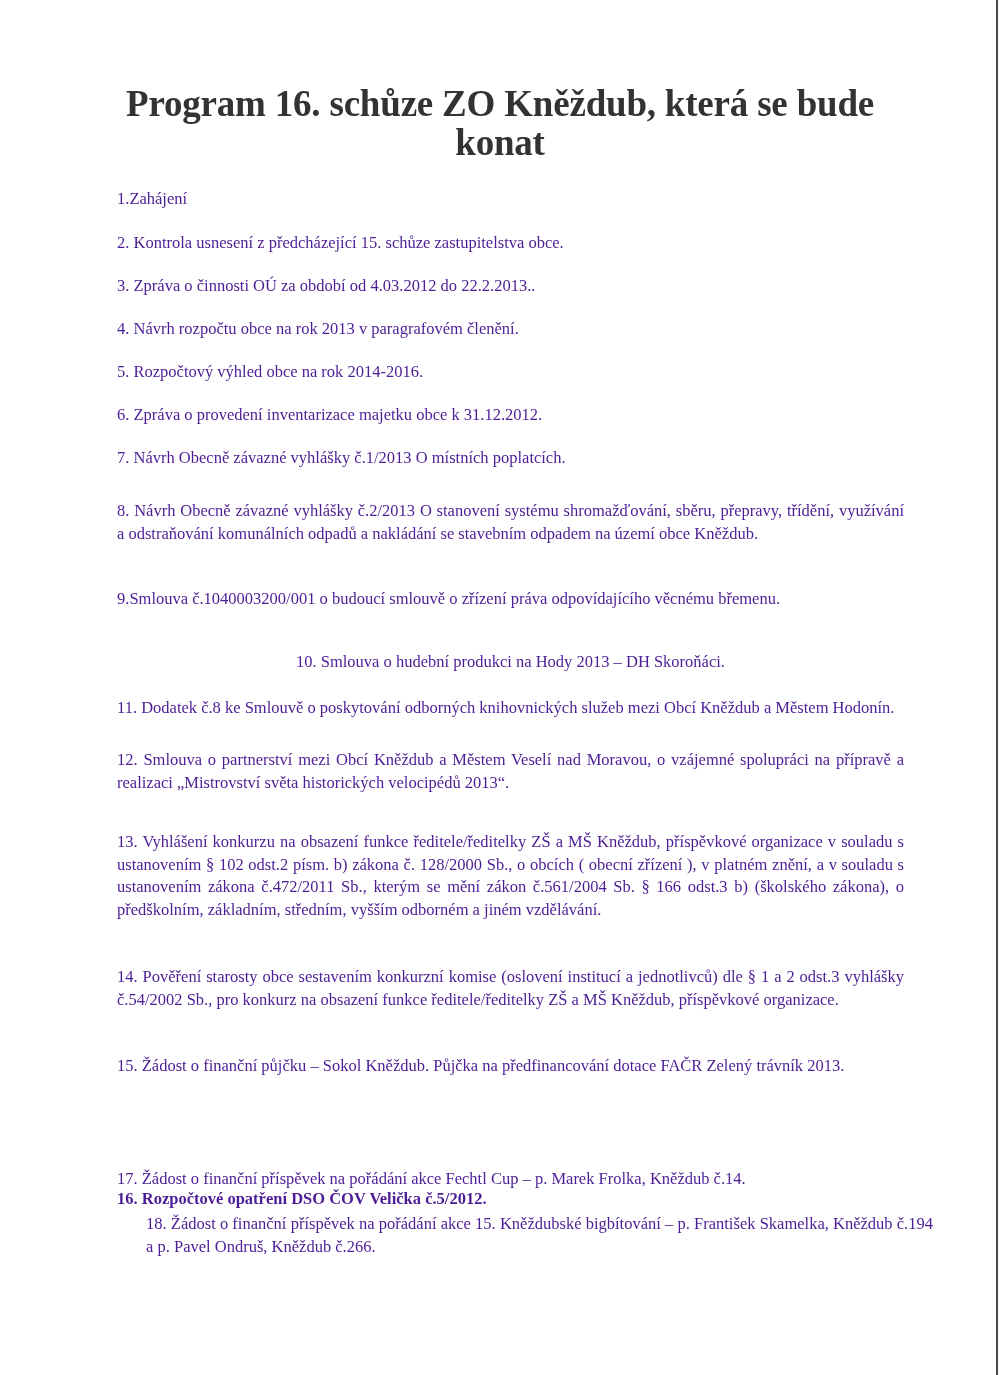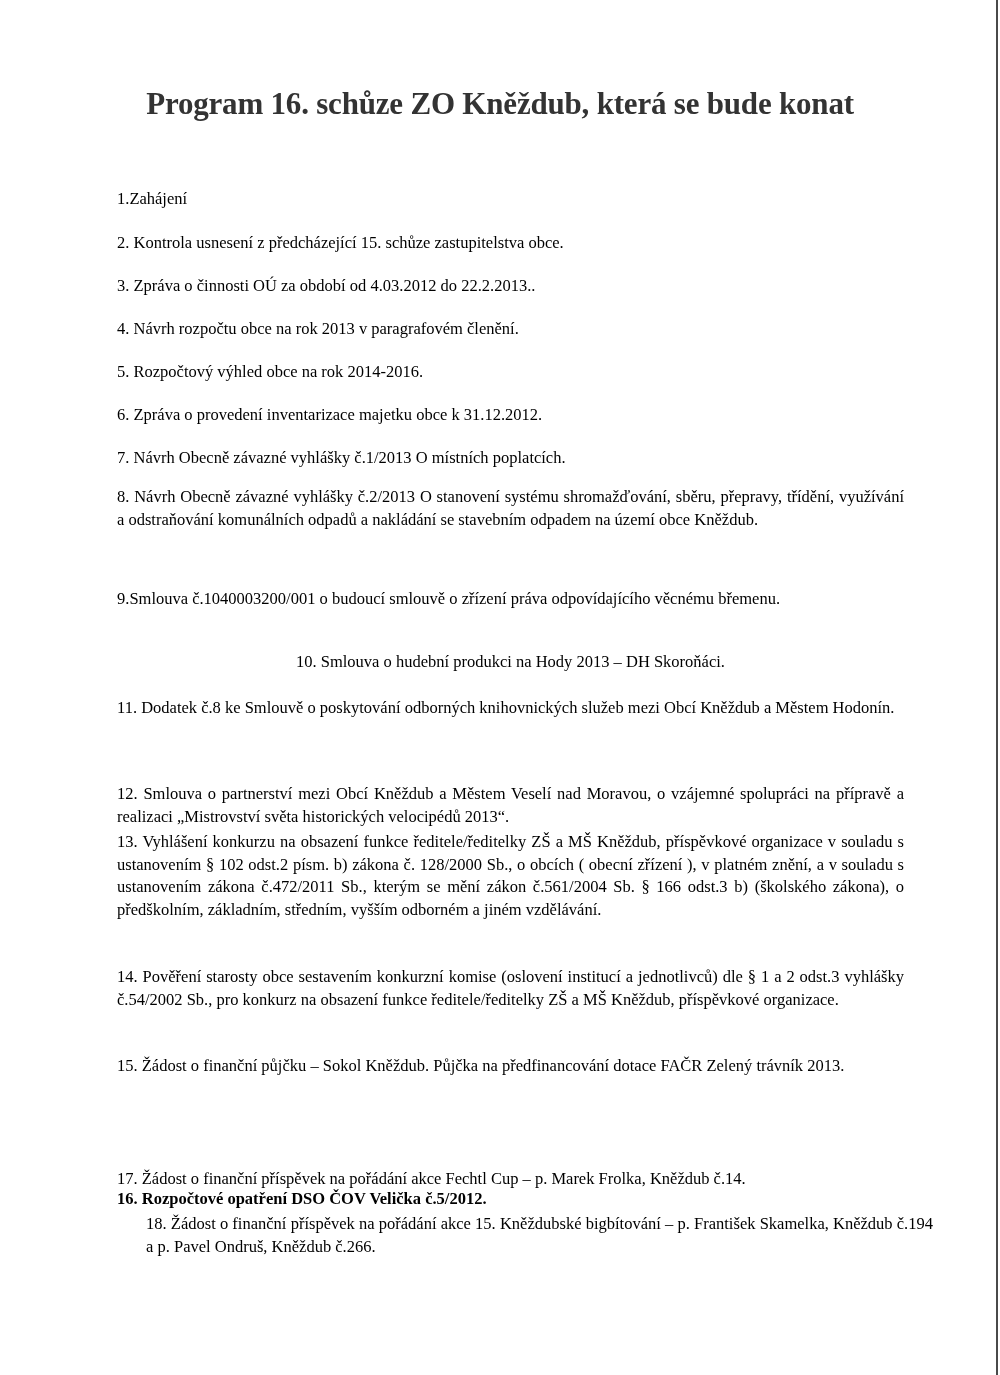--- a/index.html
+++ b/index.html
@@ -23,34 +23,34 @@
       height: 1375px;
       background: #4a4a4a;
     }
     .title {
       position: absolute;
       top: 84px;
       left: 80px;
       width: 840px;
       text-align: center;
       font-weight: bold;
-      font-size: 31px;
+      font-size: 37px;
       line-height: 39px;
       color: #333333;
       margin: 0;
       letter-spacing: -0.2px;
     }
     .item {
       position: absolute;
       left: 117px;
       width: 787px;
       font-size: 16.5px;
       line-height: 22.5px;
       text-align: justify;
-      color: #000000;
+      color: #4c1d95;
       margin: 0;
     }
     .item.nojust {
       text-align: left;
     }
   </style>
 </head>
 <body>
 
 <div class="edge-line"></div>
@@ -59,23 +59,23 @@
   <span>Program 16. schůze ZO Kněždub, která se bude konat</span><br>
 </h1>
 
 <p class="item nojust" style="top:188px;">1.Zahájení</p>
 <p class="item nojust" style="top:232px;">2.  Kontrola usnesení z předcházející 15. schůze zastupitelstva obce.</p>
 <p class="item nojust" style="top:275px;">3.  Zpráva o činnosti OÚ za období od 4.03.2012 do 22.2.2013..</p>
 <p class="item nojust" style="top:318px;">4.  Návrh rozpočtu obce na rok 2013 v paragrafovém členění.</p>
 <p class="item nojust" style="top:361px;">5. Rozpočtový výhled obce na rok 2014-2016.</p>
 <p class="item nojust" style="top:404px;">6. Zpráva o provedení inventarizace majetku obce k 31.12.2012.</p>
 <p class="item nojust" style="top:447px;">7. Návrh Obecně závazné vyhlášky č.1/2013 O místních poplatcích.</p>
-<p class="item" style="top:486px;">8. Návrh Obecně závazné vyhlášky č.2/2013 O stanovení systému shromažďování, sběru, přepravy, třídění, využívání a odstraňování komunálních odpadů a nakládání se stavebním odpadem na území obce Kněždub.</p>
+<p class="item" style="top:500px;">8. Návrh Obecně závazné vyhlášky č.2/2013 O stanovení systému shromažďování, sběru, přepravy, třídění, využívání a odstraňování komunálních odpadů a nakládání se stavebním odpadem na území obce Kněždub.</p>
 <p class="item" style="top:588px;">9.Smlouva č.1040003200/001 o budoucí smlouvě o zřízení práva odpovídajícího věcnému břemenu.</p>
 <p class="item nojust" style="top:651px;text-align:center;">10. Smlouva o hudební produkci na Hody 2013 – DH Skoroňáci.</p>
 <p class="item" style="top:697px;">11. Dodatek č.8 ke Smlouvě o poskytování odborných knihovnických služeb mezi Obcí Kněždub a Městem Hodonín.</p>
-<p class="item" style="top:783px;">12. Smlouva o partnerství mezi Obcí Kněždub a Městem Veselí nad Moravou, o vzájemné spolupráci na přípravě a realizaci „Mistrovství světa historických velocipédů 2013“.</p>
+<p class="item" style="top:749px;">12. Smlouva o partnerství mezi Obcí Kněždub a Městem Veselí nad Moravou, o vzájemné spolupráci na přípravě a realizaci „Mistrovství světa historických velocipédů 2013“.</p>
 <p class="item" style="top:831px;">13. Vyhlášení konkurzu na obsazení funkce ředitele/ředitelky ZŠ a MŠ Kněždub, příspěvkové organizace v souladu s ustanovením § 102 odst.2 písm. b) zákona č. 128/2000 Sb., o obcích ( obecní zřízení ), v platném znění, a v souladu s ustanovením zákona č.472/2011 Sb., kterým se mění zákon č.561/2004 Sb. § 166 odst.3 b) (školského zákona), o předškolním, základním, středním, vyšším odborném a jiném vzdělávání.</p>
 <p class="item" style="top:966px;">14. Pověření starosty obce sestavením konkurzní komise (oslovení institucí a jednotlivců) dle § 1 a 2 odst.3 vyhlášky č.54/2002 Sb., pro konkurz na obsazení funkce ředitele/ředitelky ZŠ a MŠ Kněždub, příspěvkové organizace.</p>
 <p class="item" style="top:1055px;">15. Žádost o finanční půjčku – Sokol Kněždub. Půjčka na předfinancování dotace FAČR Zelený trávník 2013.</p>
 <p class="item nojust" style="top:1188px;font-weight:bold;">16. Rozpočtové opatření DSO ČOV Velička č.5/2012.</p>
 <p class="item nojust" style="top:1168px;">17. Žádost o finanční příspěvek na pořádání akce Fechtl Cup – p. Marek Frolka, Kněždub č.14.</p>
 <p class="item" style="top:1213px;margin-left:29px;">18. Žádost o finanční příspěvek na pořádání akce 15. Kněždubské bigbítování – p. František Skamelka, Kněždub č.194 a p. Pavel Ondruš, Kněždub č.266.</p>
 
 </body></html>

